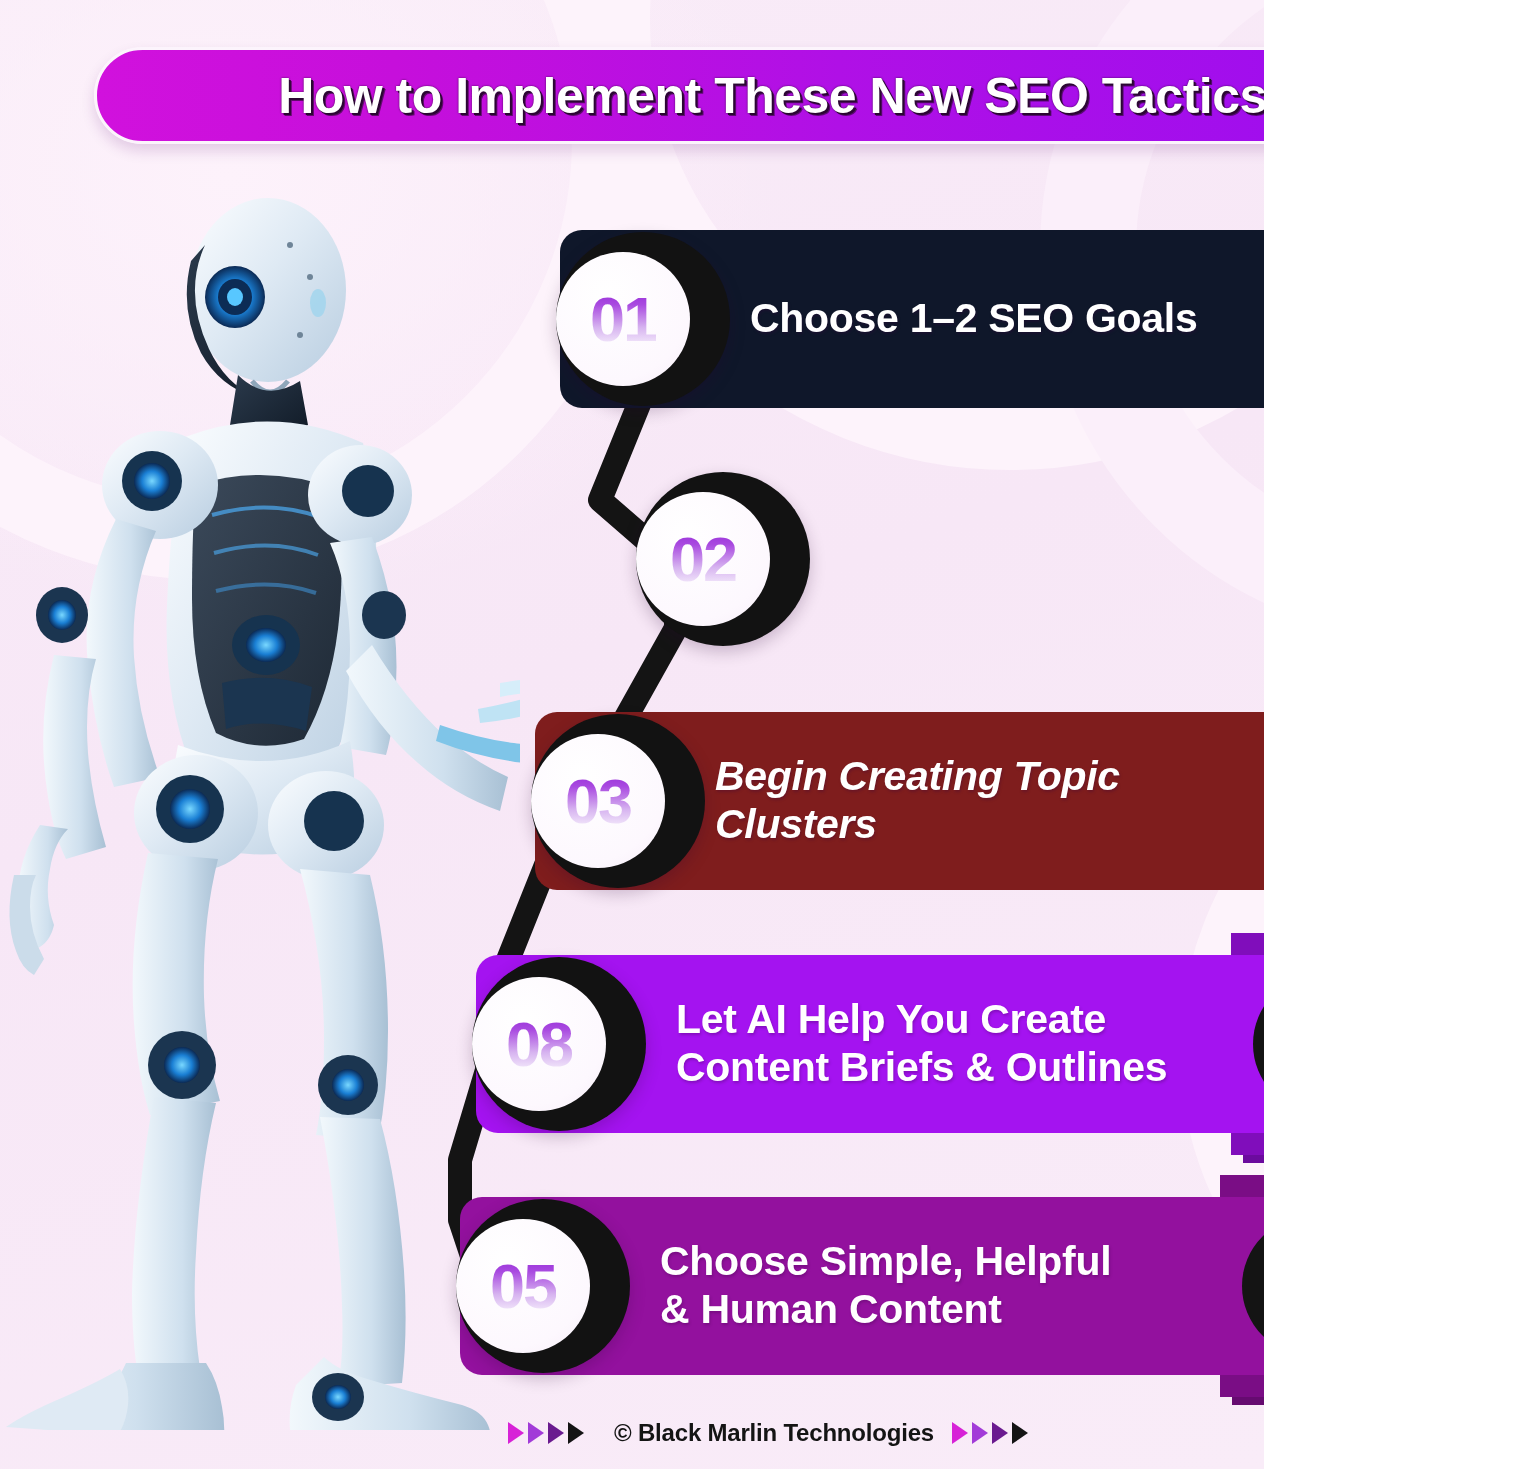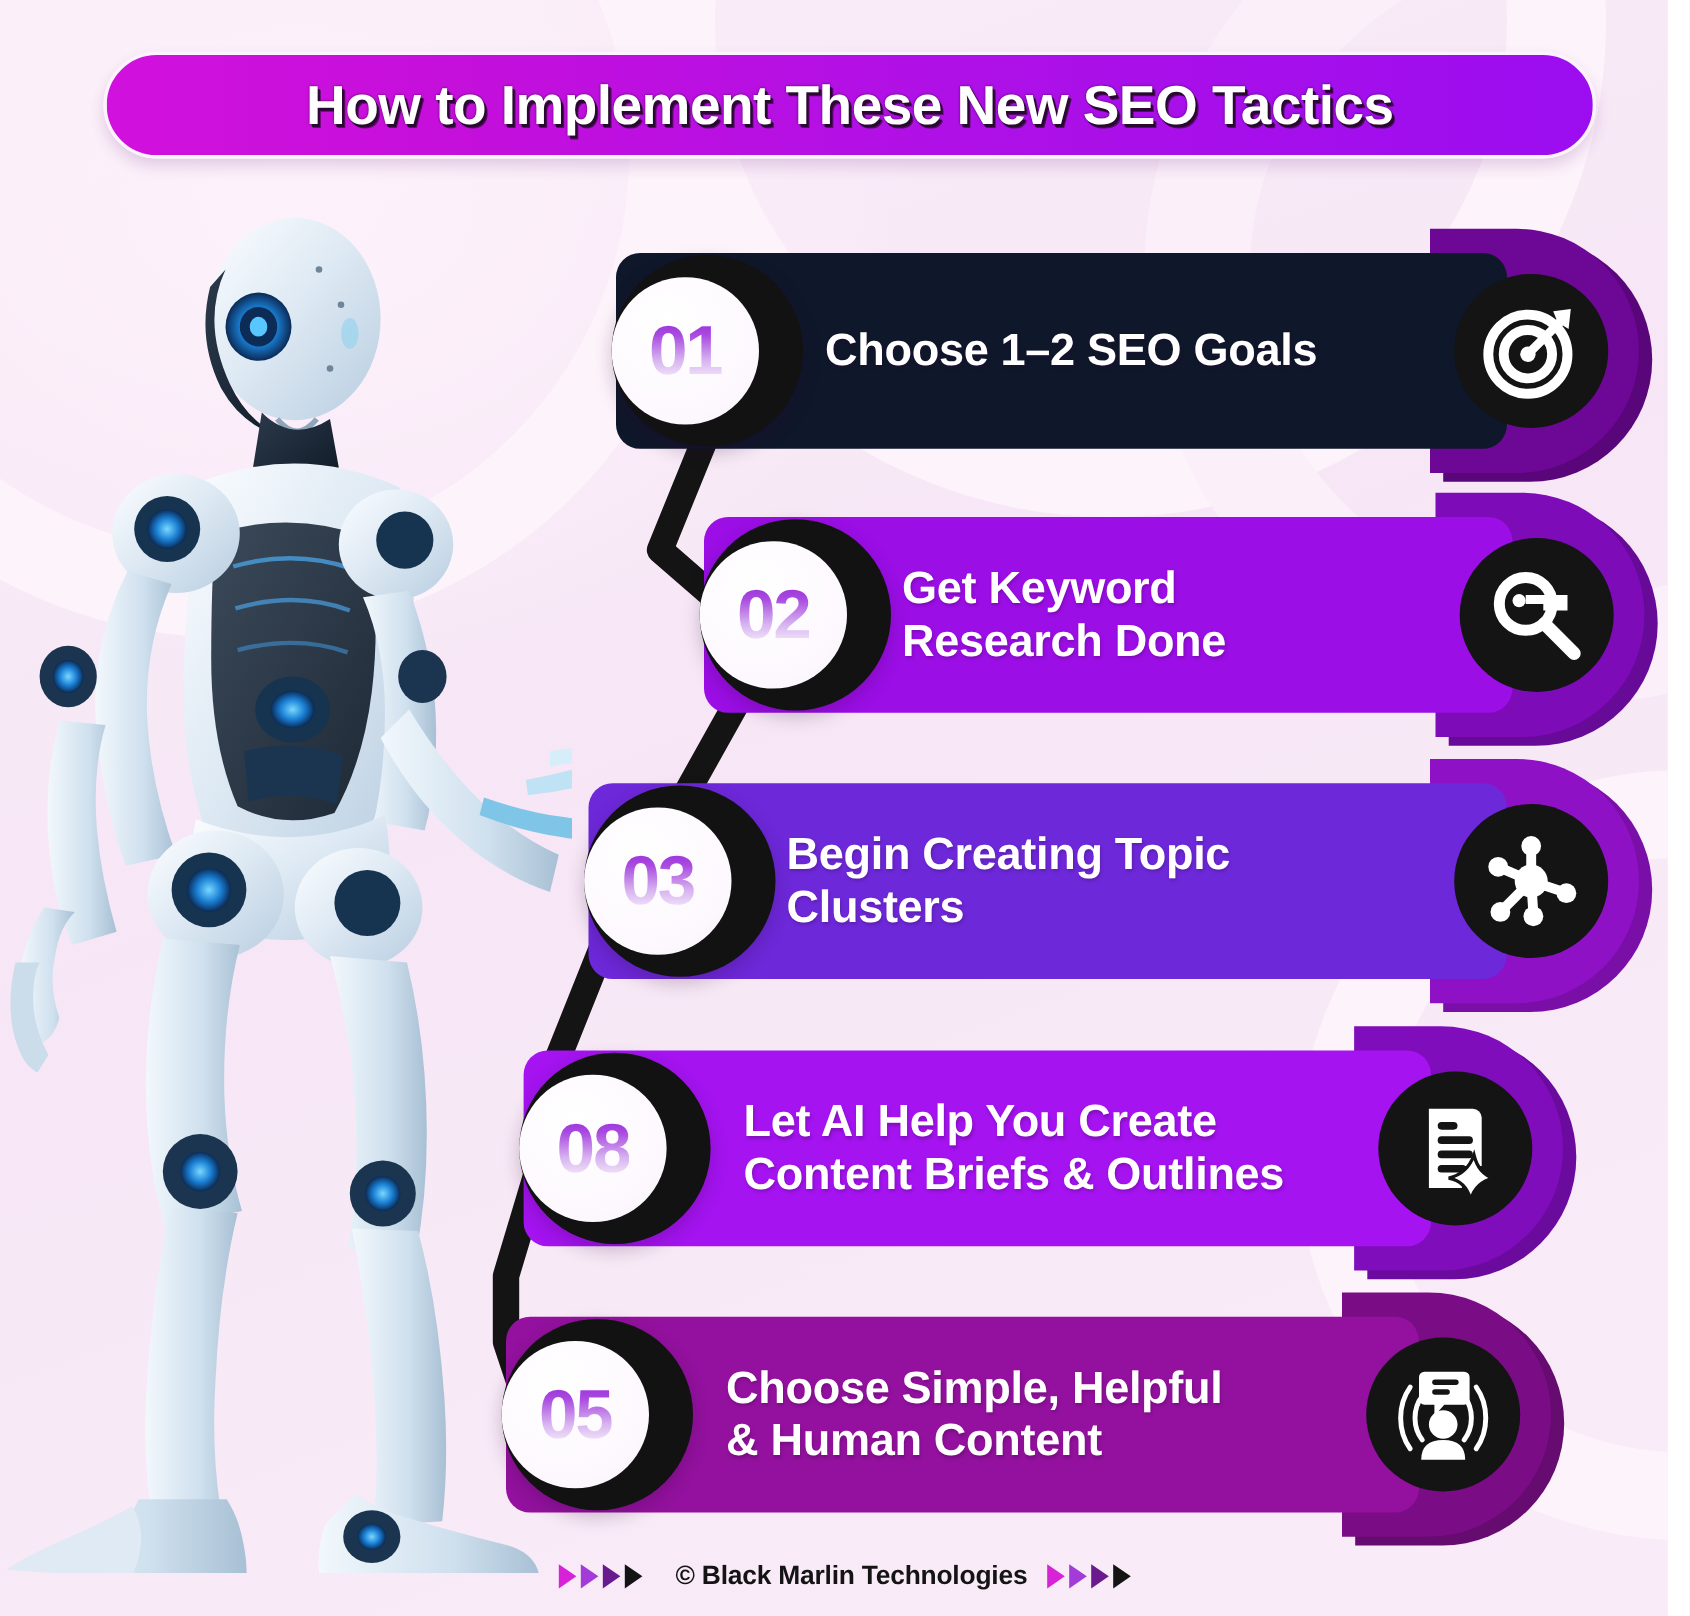--- a/index.html
+++ b/index.html
@@ -6,21 +6,21 @@
 
   html, body {
     width: 1536px;
     height: 1469px;
     overflow: hidden;
     font-family: "Liberation Sans", sans-serif;
   }
 
   #stage {
     position: relative;
-    width: 1516px;
+    width: 1264px;
     height: 1469px;
     background: #f8e9f7;
     overflow: hidden;
   }
 
   
   .bg-arc {
     position: absolute;
     border-radius: 50%;
     background: transparent;
@@ -340,45 +340,39 @@
       <div class="step-circle" style="left:-4px; top:2px;">
         <div class="step-circle-inner">
           <span class="step-num">01</span>
         </div>
       </div>
     </div>
 
     <div class="step" style="left:640px; top:470px; width:855px;">
       <div class="step-tab-shadow" style="background:#660a97;"></div>
       <div class="step-tab" style="background:#7d0bb8;"></div>
-      <div class="step-bar" style="width:735px; background:#9b0ee6; padding-left:180px;">
-        <div class="step-label">
-          <div>Get Keyword</div>
-          <div>Research Done</div>
-        </div>
-      </div>
       <div class="step-icon-wrap" style="right:28px; top:19px;">
         <svg width="92" height="92" viewBox="0 0 92 92">
           <circle cx="36" cy="36" r="24" fill="none" stroke="#ffffff" stroke-width="10"></circle>
           <path d="M53 54 L80 81" stroke="#ffffff" stroke-width="12" stroke-linecap="round"></path>
           <circle cx="30" cy="33" r="6" fill="#ffffff"></circle>
           <path d="M36 28 L74 28 L74 42 L64 42 L64 36 L58 36 L58 42 L52 42 L52 36 L36 36 Z" fill="#ffffff"></path>
         </svg>
       </div>
       <div class="step-circle" style="left:-4px; top:2px;">
         <div class="step-circle-inner">
           <span class="step-num">02</span>
         </div>
       </div>
     </div>
 
     <div class="step" style="left:535px; top:712px; width:955px;">
       <div class="step-tab-shadow" style="background:#7a0fa8;"></div>
       <div class="step-tab" style="background:#8f11c6;"></div>
-      <div class="step-bar" style="width:835px; background:#6d28d9; padding-left:180px;">
+      <div class="step-bar" style="width:835px; background:#7f1d1d; padding-left:180px;font-style:italic;">
         <div class="step-label">
           <div>Begin Creating Topic</div>
           <div>Clusters</div>
         </div>
       </div>
       <div class="step-icon-wrap" style="right:28px; top:19px;">
         <svg width="92" height="92" viewBox="0 0 92 92">
           <g stroke="#ffffff" stroke-width="9" stroke-linecap="round">
             <path d="M46 46 L46 16"></path>
             <path d="M46 46 L18 34"></path>

